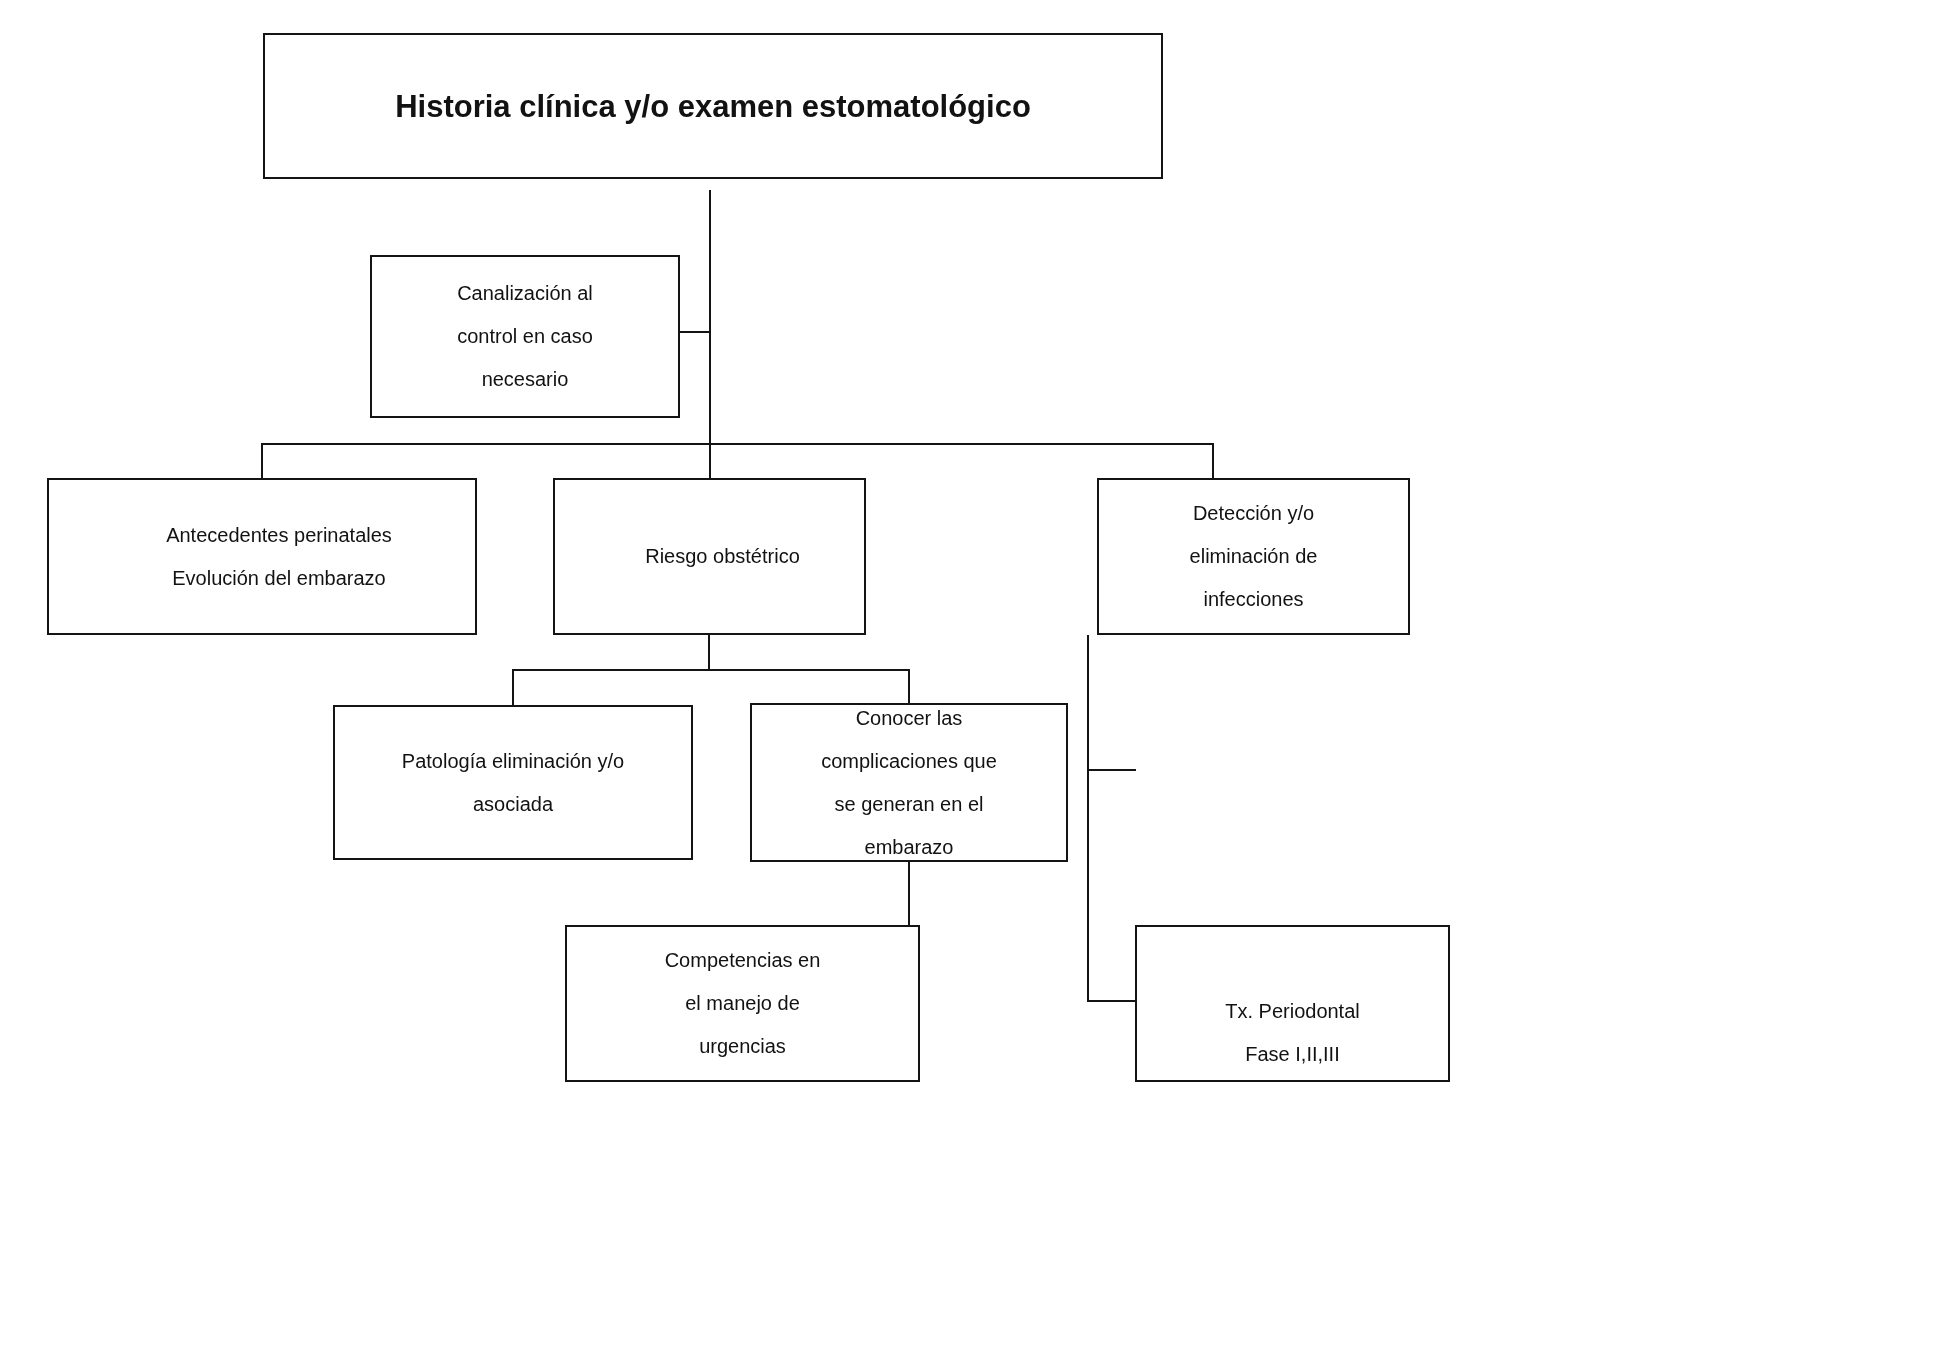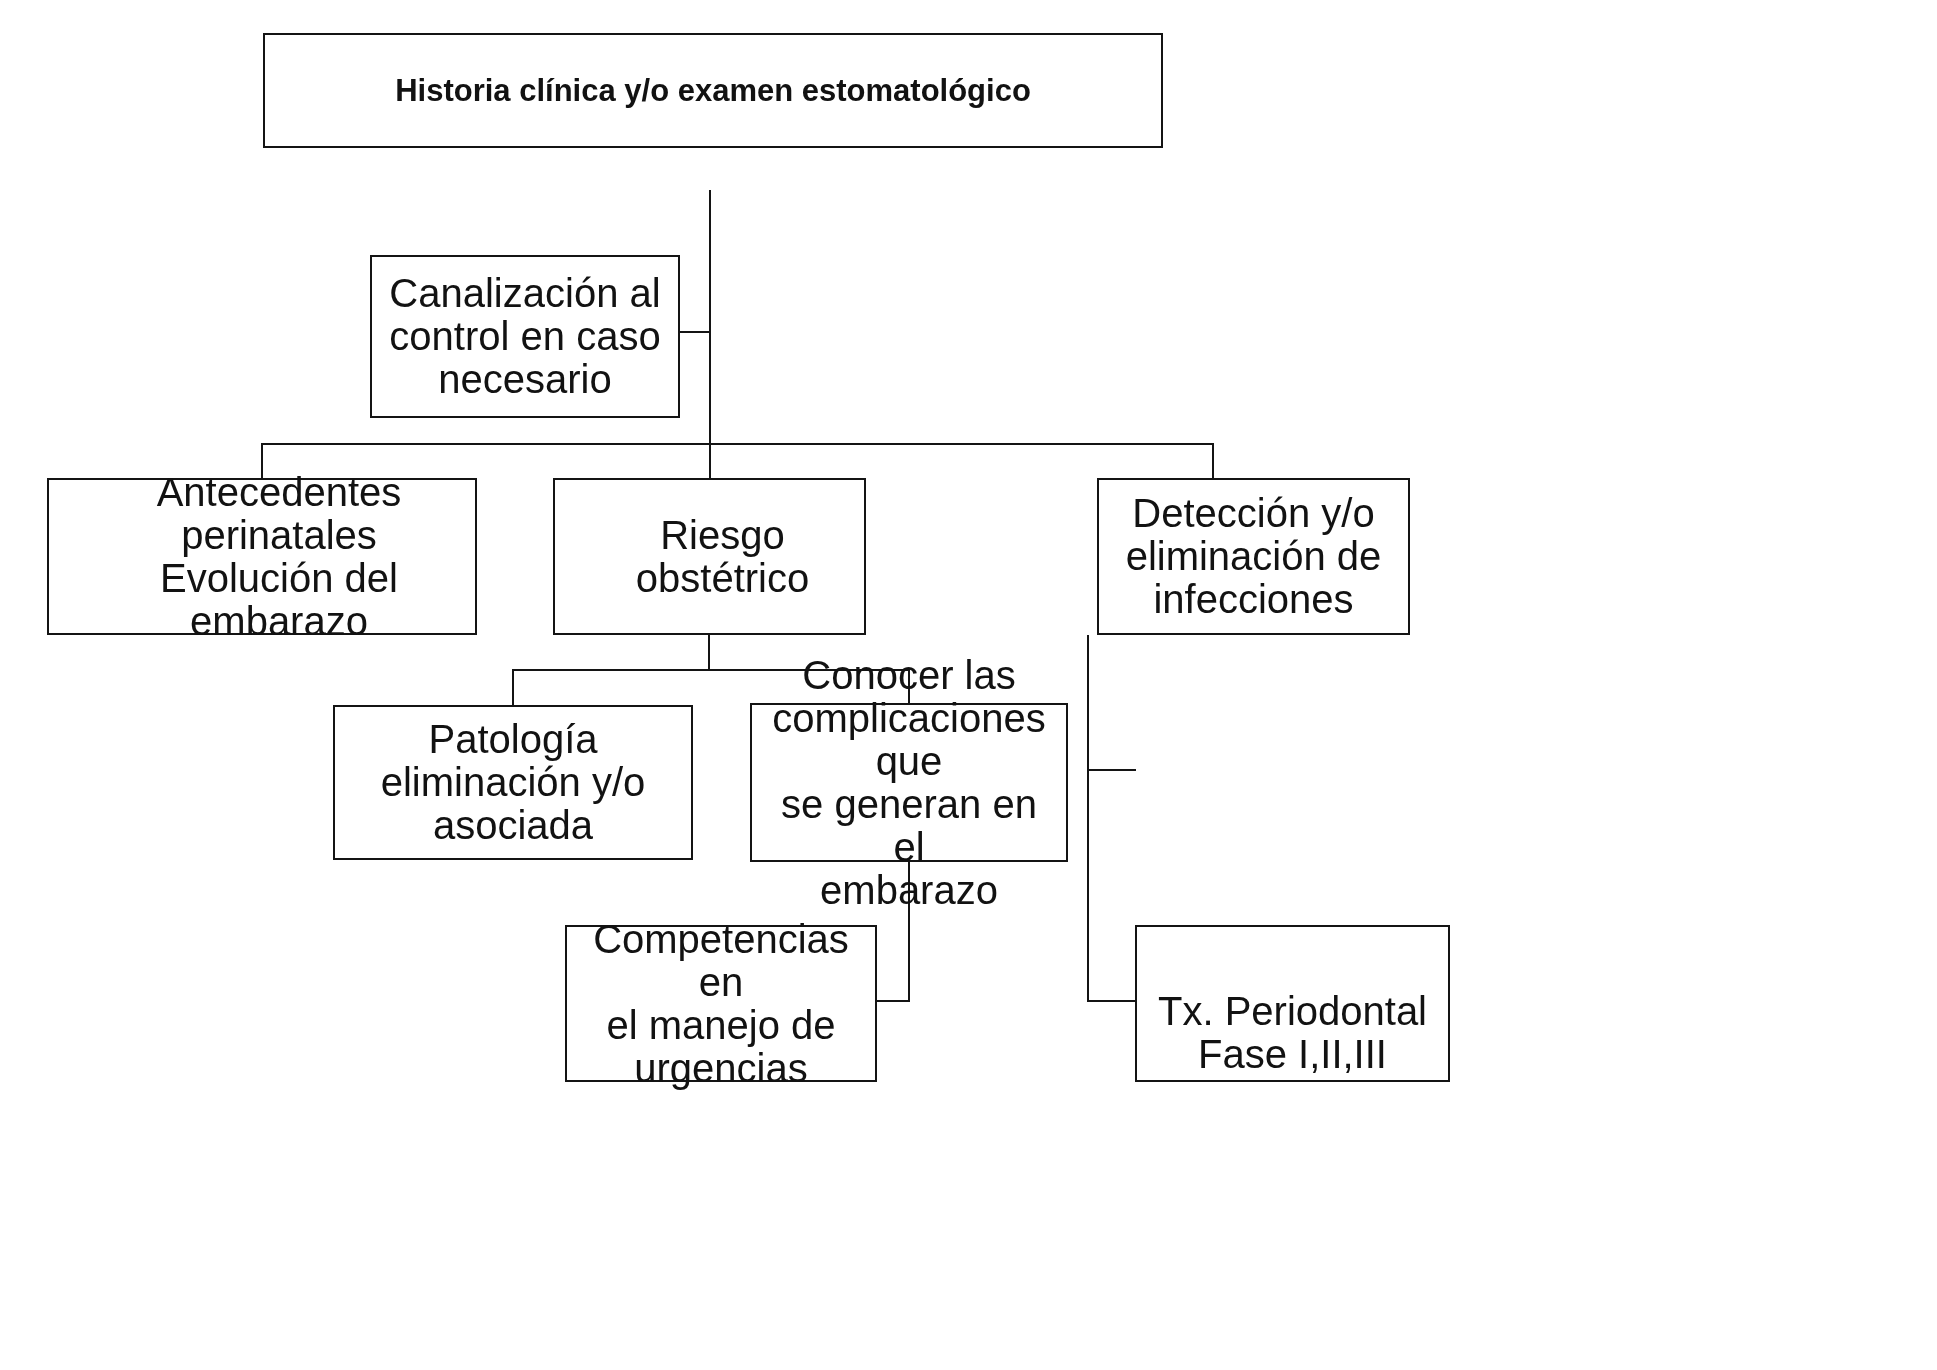--- a/index.html
+++ b/index.html
@@ -18,42 +18,42 @@
     border: 2px solid #141414;
     background: #ffffff;
     display: flex;
     align-items: center;
     justify-content: center;
     text-align: center;
     padding: 4px 10px;
   }
   .label {
     white-space: pre-line;
-    font-size: 40px;
+    font-size: 20px;
     line-height: 43px;
     color: #121212;
   }
   .label.title {
     font-weight: bold;
     font-size: 31px;
   }
   .line {
     position: absolute;
     background: #141414;
   }
 
   
-  #n-historia      { left: 263px;  top: 33px;  width: 900px; height: 115px; }
+  #n-historia      { left: 263px;  top: 33px;  width: 900px; height: 146px; }
   #n-canalizacion  { left: 370px;  top: 255px; width: 310px; height: 163px; }
   #n-antecedentes  { left: 47px;   top: 478px; width: 430px; height: 157px; padding-left: 44px; }
   #n-riesgo        { left: 553px;  top: 478px; width: 313px; height: 157px; padding-left: 36px; }
   #n-deteccion     { left: 1057px; top: 478px; width: 313px; height: 157px; margin-left: 40px; }
   #n-patologia     { left: 333px;  top: 705px; width: 360px; height: 155px; }
   #n-conocer       { left: 750px;  top: 703px; width: 318px; height: 159px; text-align: center; }
-  #n-competencias  { left: 565px;  top: 925px; width: 312px; height: 157px; }
+  #n-competencias  { left: 565px;  top: 925px; width: 355px; height: 157px; }
   #n-inclusion     { left: 1135px; top: 703px; width: 388px; height: 157px; }
   #n-tx            { left: 1135px; top: 925px; width: 315px; height: 157px; align-items: flex-end; }
 
   
   #l-historia-down      { left: 709px;  top: 190px; width: 2px;   height: 288px; }
   #l-canalizacion-stub  { left: 680px;  top: 331px; width: 31px;  height: 2px; }
   #l-main-horizontal    { left: 261px;  top: 443px; width: 953px; height: 2px; }
   #l-drop-antecedentes  { left: 261px;  top: 443px; width: 2px;   height: 36px; }
   #l-drop-deteccion     { left: 1212px; top: 443px; width: 2px;   height: 36px; }
   #l-riesgo-down        { left: 708px;  top: 635px; width: 2px;   height: 36px; }

